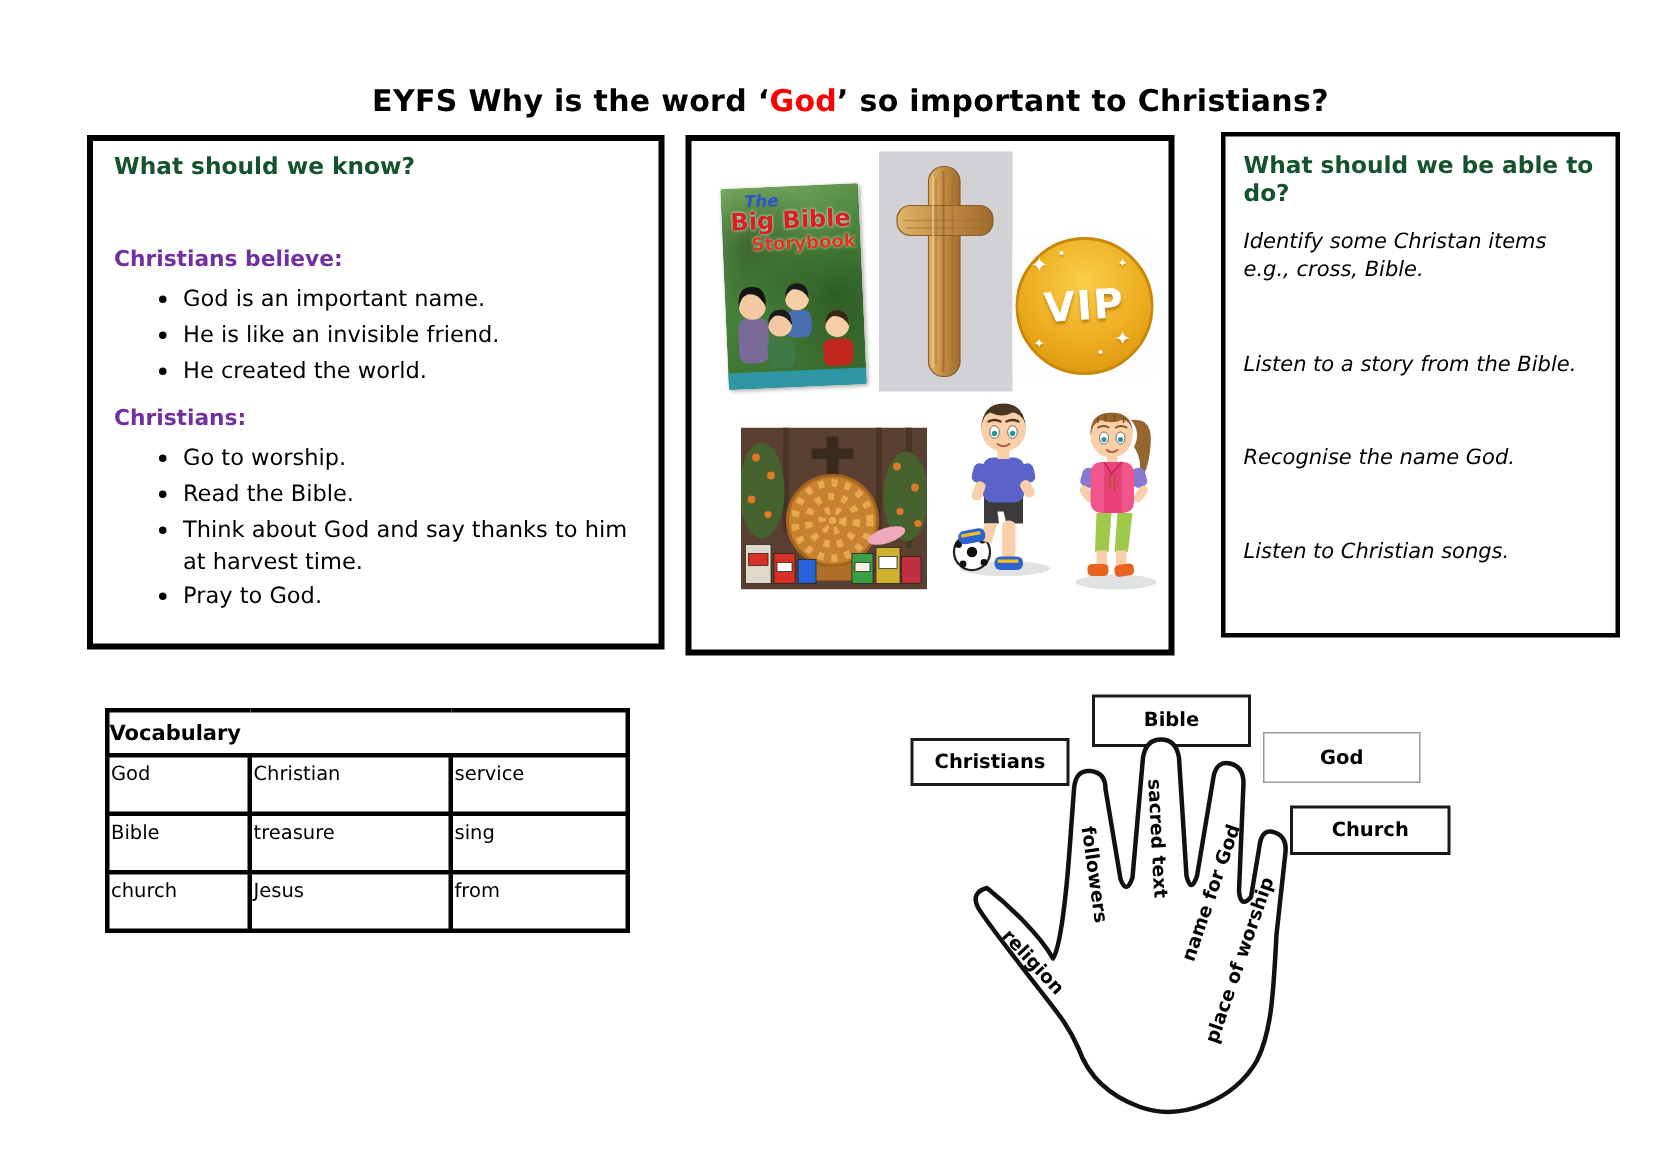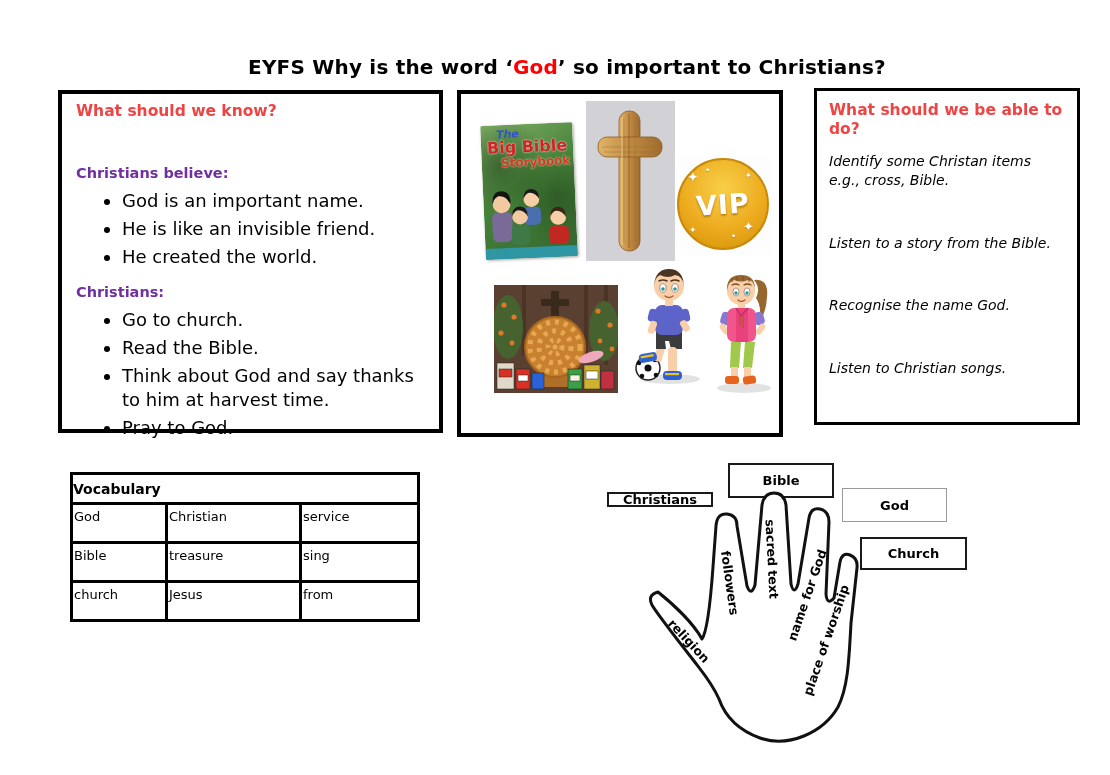--- a/index.html
+++ b/index.html
@@ -15,26 +15,26 @@
     font-size:20px;font-weight:bold;letter-spacing:.2px;margin-left:12px;
   }
   .page-title .god{color:#FF0000;}
 
   
   .panel{position:absolute;box-sizing:border-box;background:#fff;}
   .know-box{left:58px;top:90px;width:385px;height:343px;border:4px solid #000;padding:6px 14px;}
   .images-box{left:457px;top:90px;width:326px;height:347px;border:4px solid #000;}
   .do-box{left:814px;top:88px;width:266px;height:337px;border:3px solid #000;padding:8px 12px;}
 
-  .purple-heading{color:#ef4444;font-weight:bold;font-size:15.5px;margin:2px 0 0 0;line-height:1.25;}
+  .purple-heading{color:#14532d;font-weight:bold;font-size:15.5px;margin:2px 0 0 0;line-height:1.25;}
   .sub-heading{color:#7030A0;font-weight:bold;font-size:14.5px;margin:0;}
   .know-box .sub1{margin-top:44px;}
   .know-box .sub2{margin-top:14px;}
   .bullets{margin:8px 0 6px 0;padding-left:46px;}
-  .bullets li{font-size:18px;line-height:1.38;margin:0 0 3px 0;}
+  .bullets li{font-size:15px;line-height:1.38;margin:0 0 3px 0;}
 
   .do-box .purple-heading{}
   .do-item{font-style:italic;font-size:14px;line-height:1.35;margin:0 0 44px 0;}
   .do-item:first-of-type{margin-top:12px;}
 
   
   .book{
     position:absolute;left:22px;top:30px;width:92px;height:134px;
     transform:rotate(-2.5deg);overflow:hidden;border-radius:2px;
     background:
@@ -82,21 +82,21 @@
 
   
   .hand-area{position:absolute;left:555px;top:455px;width:425px;height:320px;}
   .hand-svg{position:absolute;left:0;top:0;z-index:2;pointer-events:none;}
   .hand-label-box{
     position:absolute;background:#fff;border:2px solid #1a1a1a;box-sizing:border-box;z-index:1;
     display:flex;align-items:center;justify-content:center;
     font-weight:bold;font-size:13px;
   }
   .box-bible{left:173px;top:8px;width:106px;height:35px;}
-  .box-christians{left:52px;top:37px;width:106px;height:15px;}
+  .box-christians{left:52px;top:37px;width:106px;height:32px;}
   .box-god{left:287px;top:33px;width:105px;height:34px;border:1px solid #999;}
   .box-church{left:305px;top:82px;width:107px;height:33px;}
   .box-christianity{left:5px;top:115px;width:106px;height:34px;}
   .finger-label{
     position:absolute;z-index:3;font-weight:bold;font-size:12.5px;white-space:nowrap;
     transform-origin:center center;
   }
   .f-followers{left:175px;top:128px;transform:translate(-50%,-50%) rotate(82deg);}
   .f-sacred{left:217px;top:104px;transform:translate(-50%,-50%) rotate(87deg);}
   .f-name{left:252px;top:140px;transform:translate(-50%,-50%) rotate(-71deg);}
@@ -113,21 +113,21 @@
 
   <h3 class="sub-heading sub1">Christians believe:</h3>
   <ul class="bullets">
     <li>God is an important name.</li>
     <li>He is like an invisible friend.</li>
     <li>He created the world.</li>
   </ul>
 
   <h3 class="sub-heading sub2">Christians:</h3>
   <ul class="bullets">
-    <li>Go to church.</li>
+    <li>Go to worship.</li>
     <li>Read the Bible.</li>
     <li>Think about God and say thanks to him at harvest time.</li>
     <li>Pray to God.</li>
   </ul>
 </section>
 
 <section class="panel images-box">
 
   <div class="book">
     <div class="book-title">

